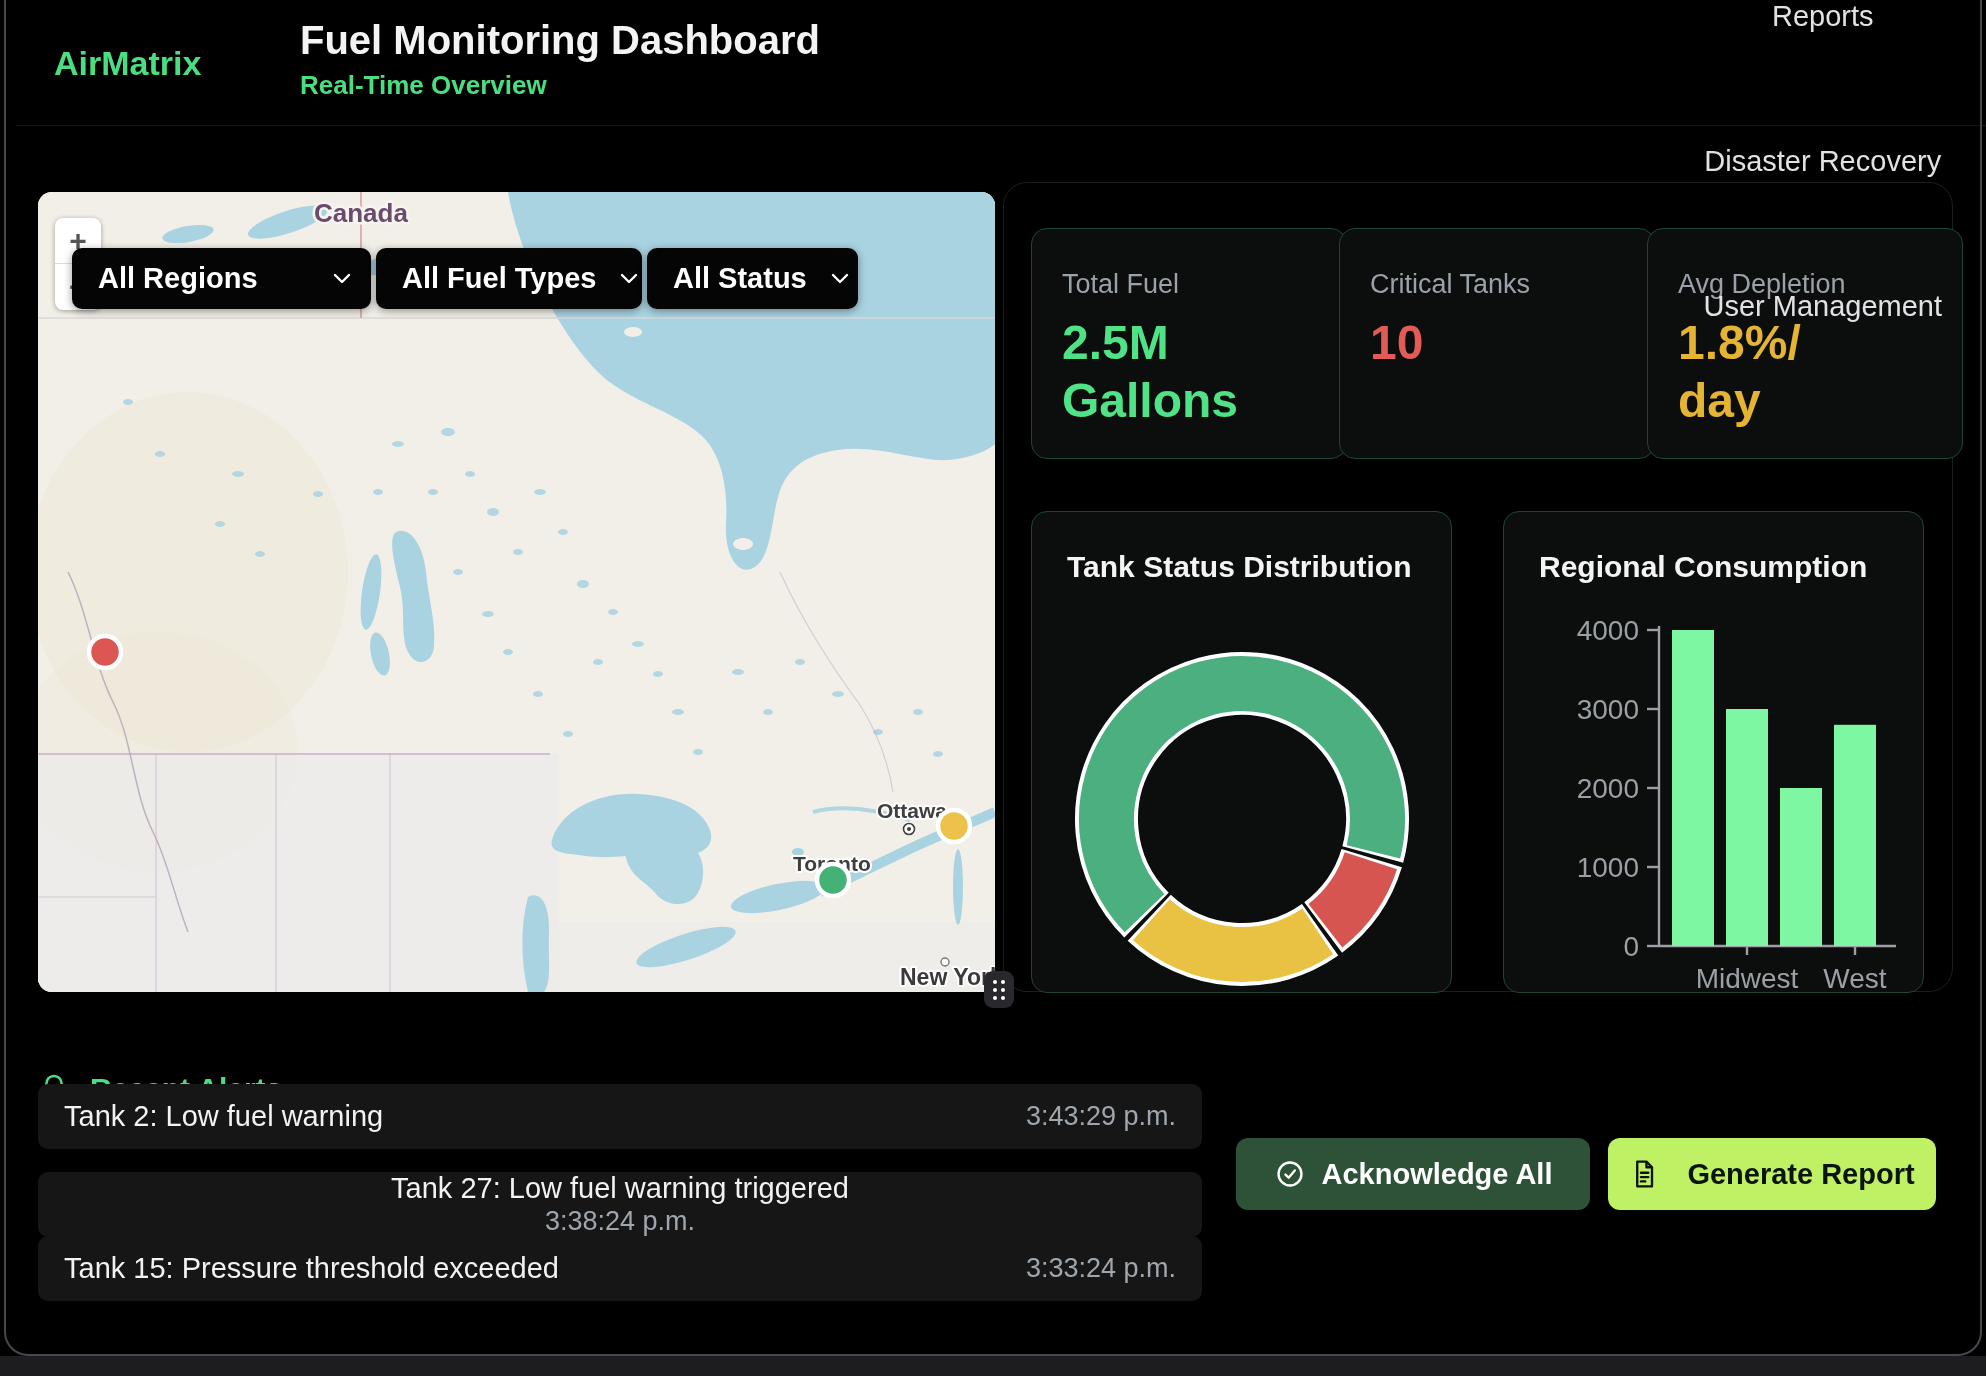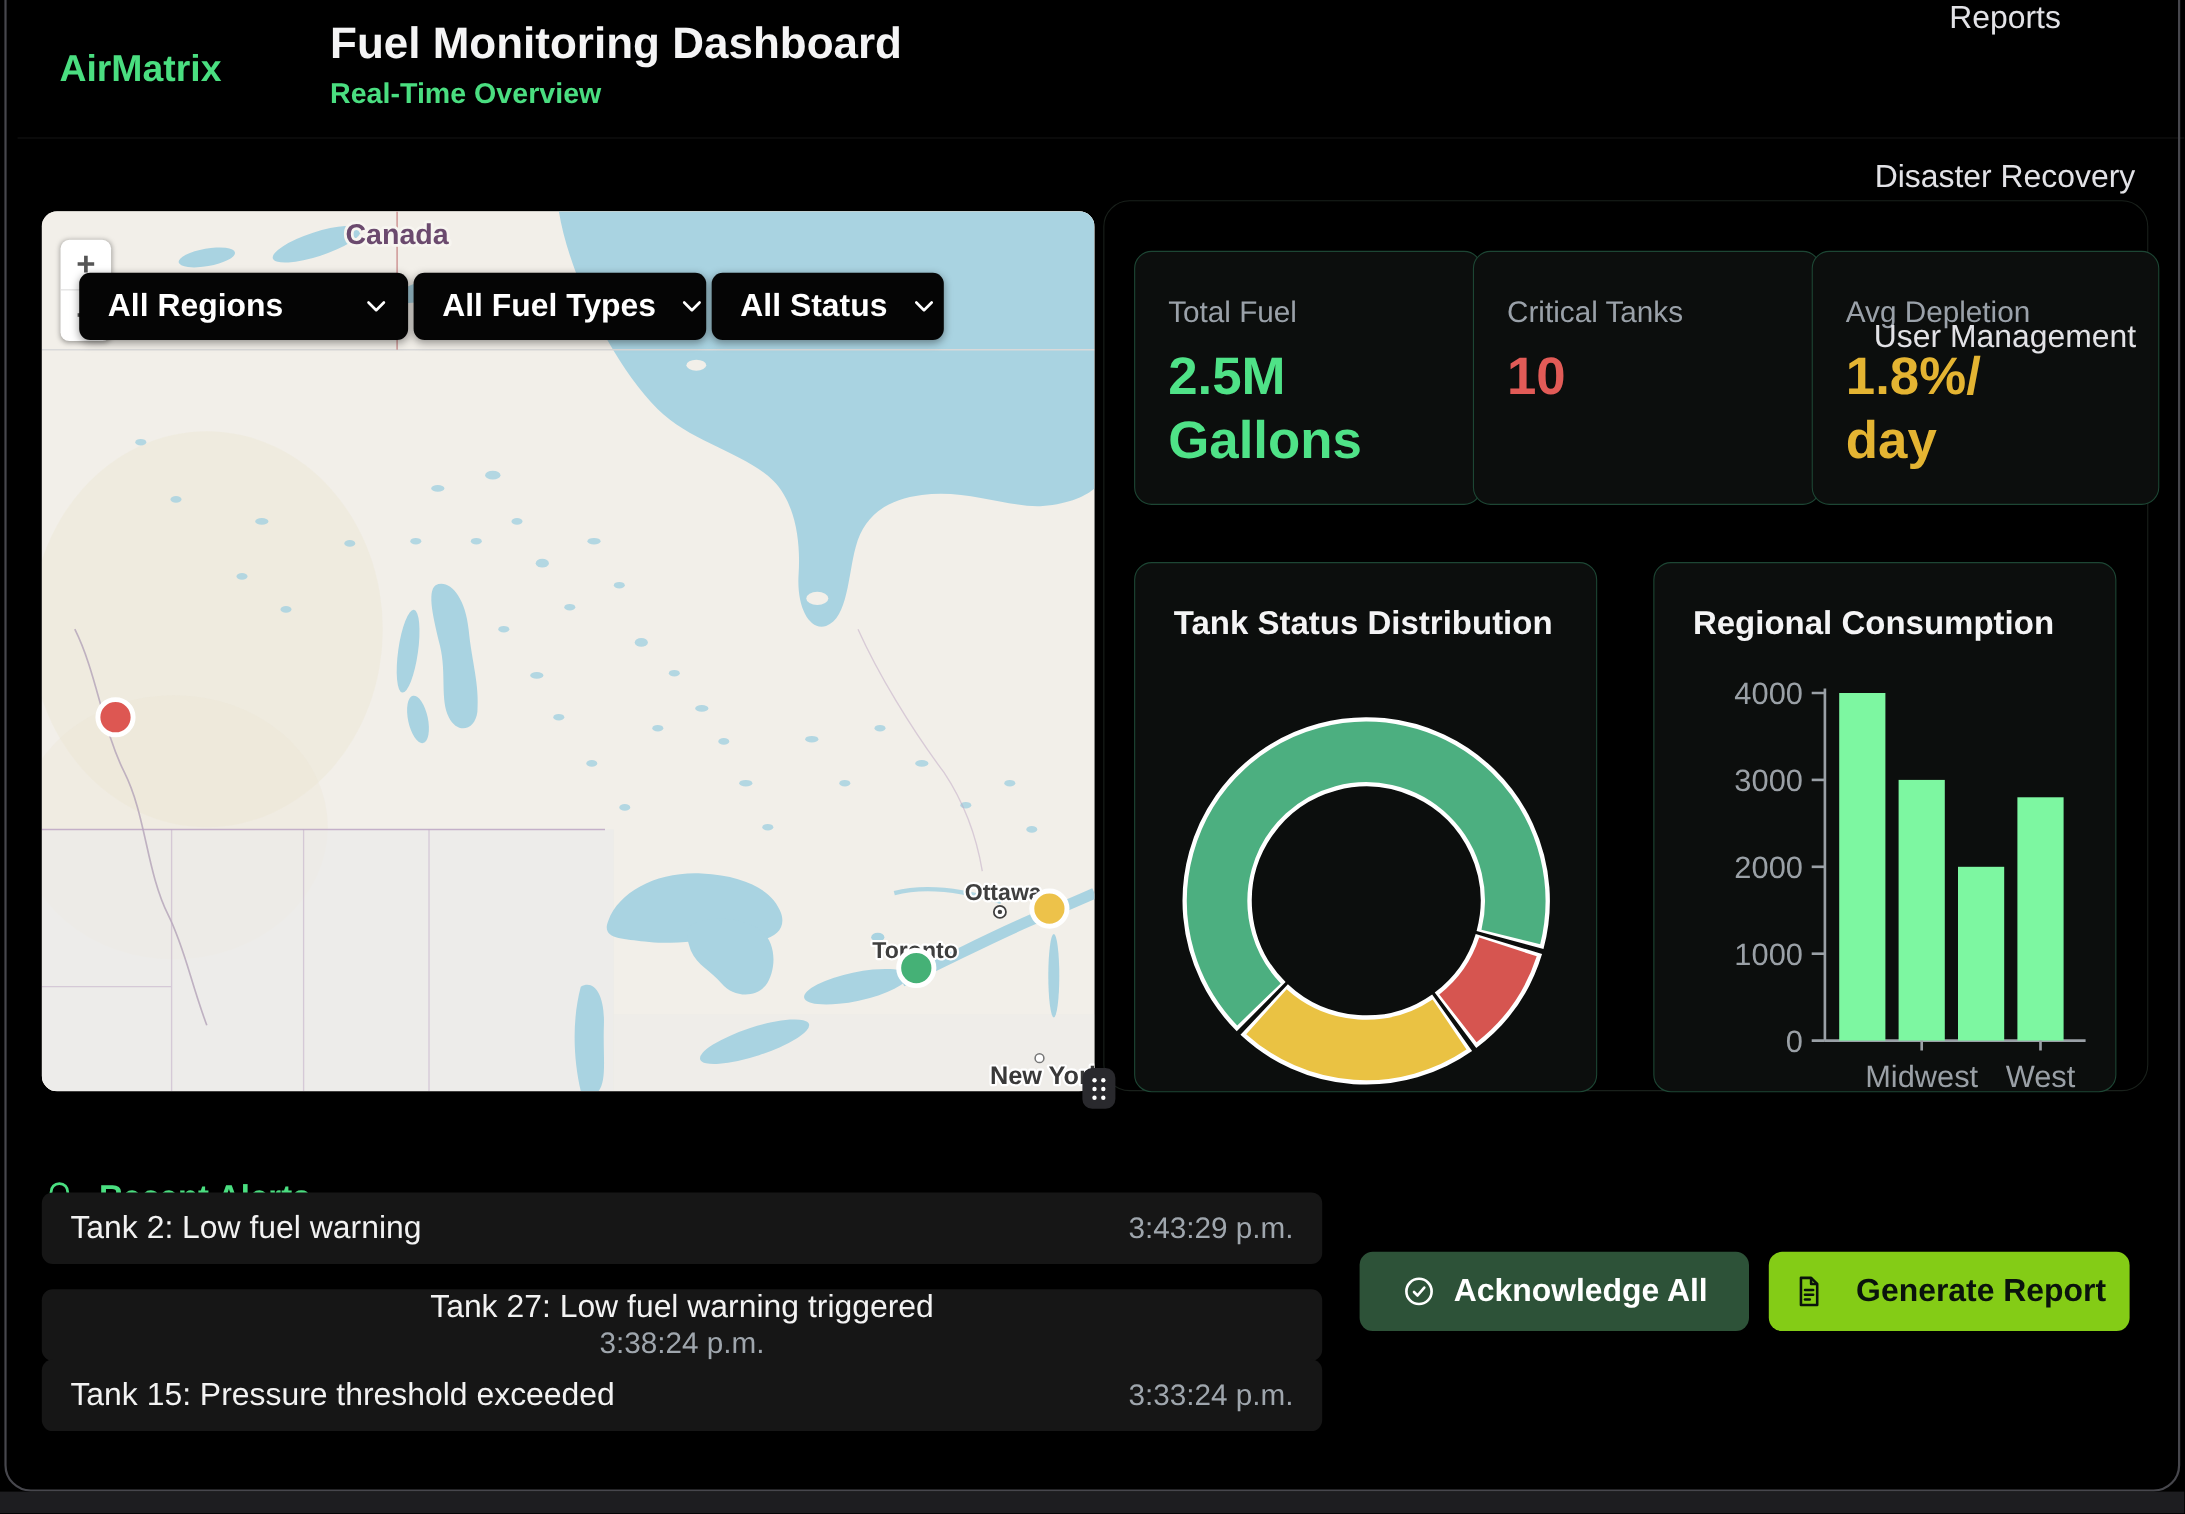--- a/index.html
+++ b/index.html
@@ -65,21 +65,21 @@
   .alert-row{position:absolute;left:38px;width:1164px;height:65px;background:#161616;border-radius:10px;
      display:flex;align-items:center;justify-content:space-between;padding:0 26px;box-sizing:border-box;z-index:2;}
   .alert-msg{font-size:29px;color:#f2f2f2;}
   .alert-time{font-size:27px;color:#9fa6ad;}
   .row-0{top:1084px;} .row-1{top:1172px;flex-direction:column;} .row-2{top:1236px;gap:43px;}
 
   
   .btn{position:absolute;top:1138px;height:72px;border-radius:12px;display:flex;align-items:center;
      justify-content:center;gap:16px;cursor:pointer;z-index:2;box-sizing:border-box;}
   .btn-ack{left:1236px;width:354px;background:#2d5238;color:#fff;}
-  .btn-gen{left:1608px;width:328px;background:#84cc16;color:#0a130c;gap:28px;}
+  .btn-gen{left:1608px;width:328px;background:#bef264;color:#0a130c;gap:28px;}
   .btn .btn-label{font-size:29px;font-weight:700;}
 </style>
 </head>
 <body>
 
 <div id="app">
 
   <div class="header">
     <div class="logo">AirMatrix</div>
     <div class="title-block">

